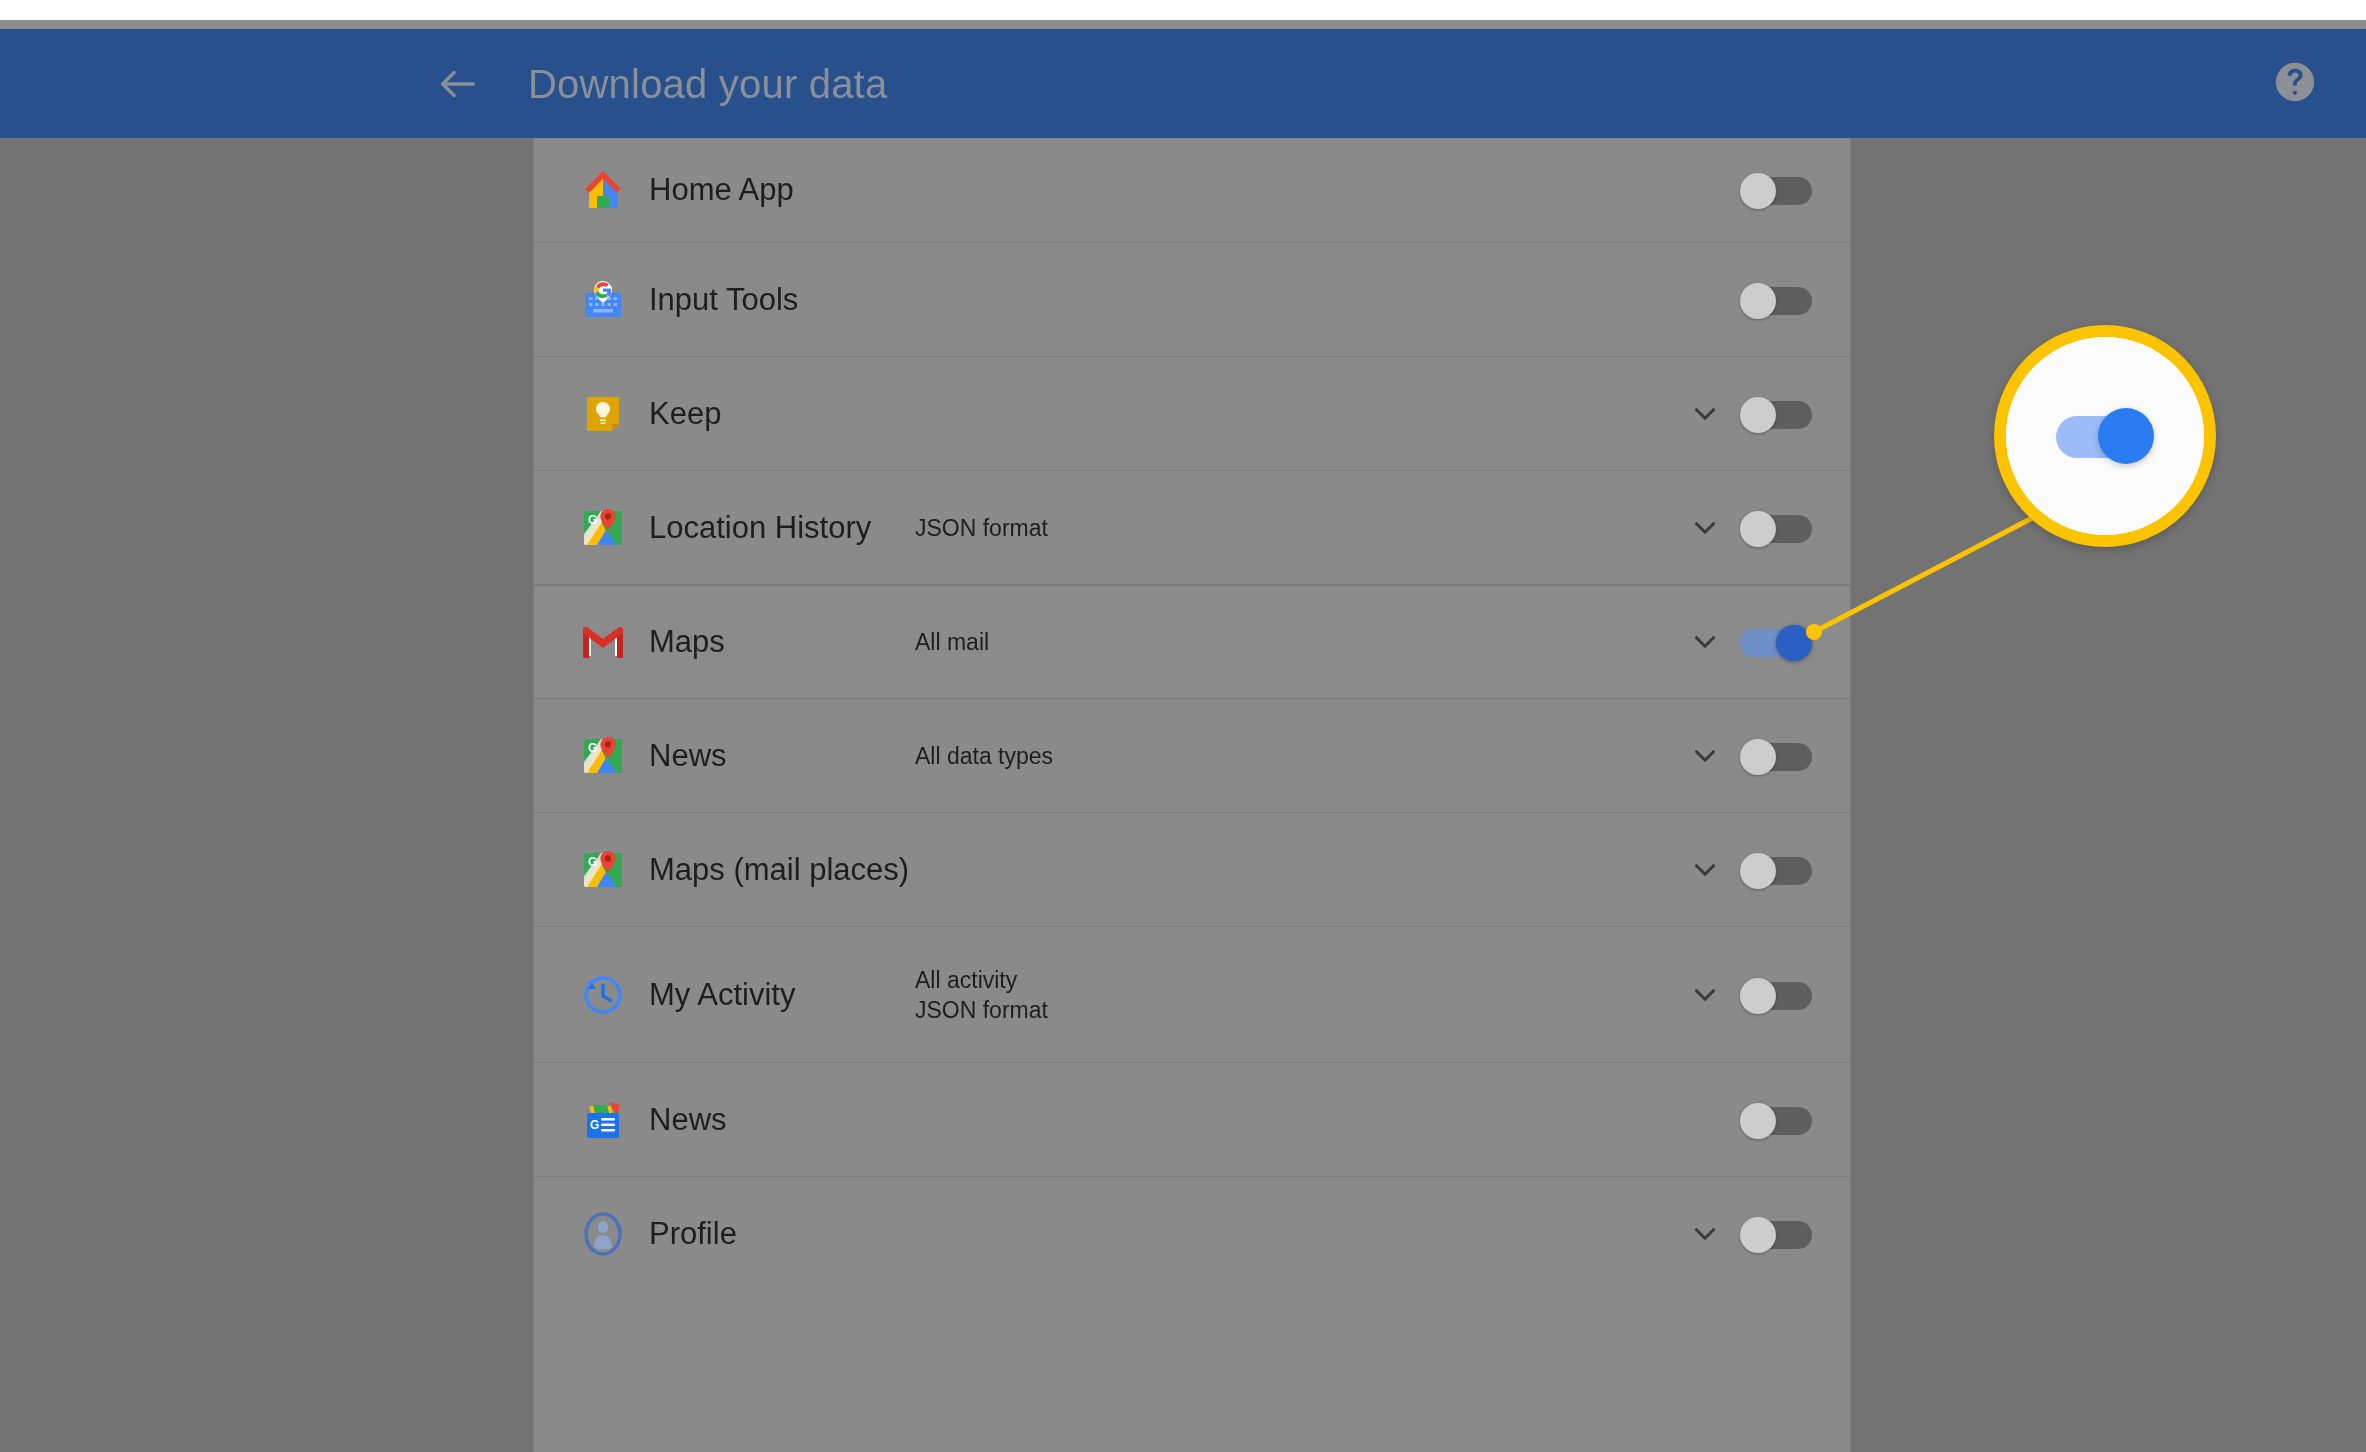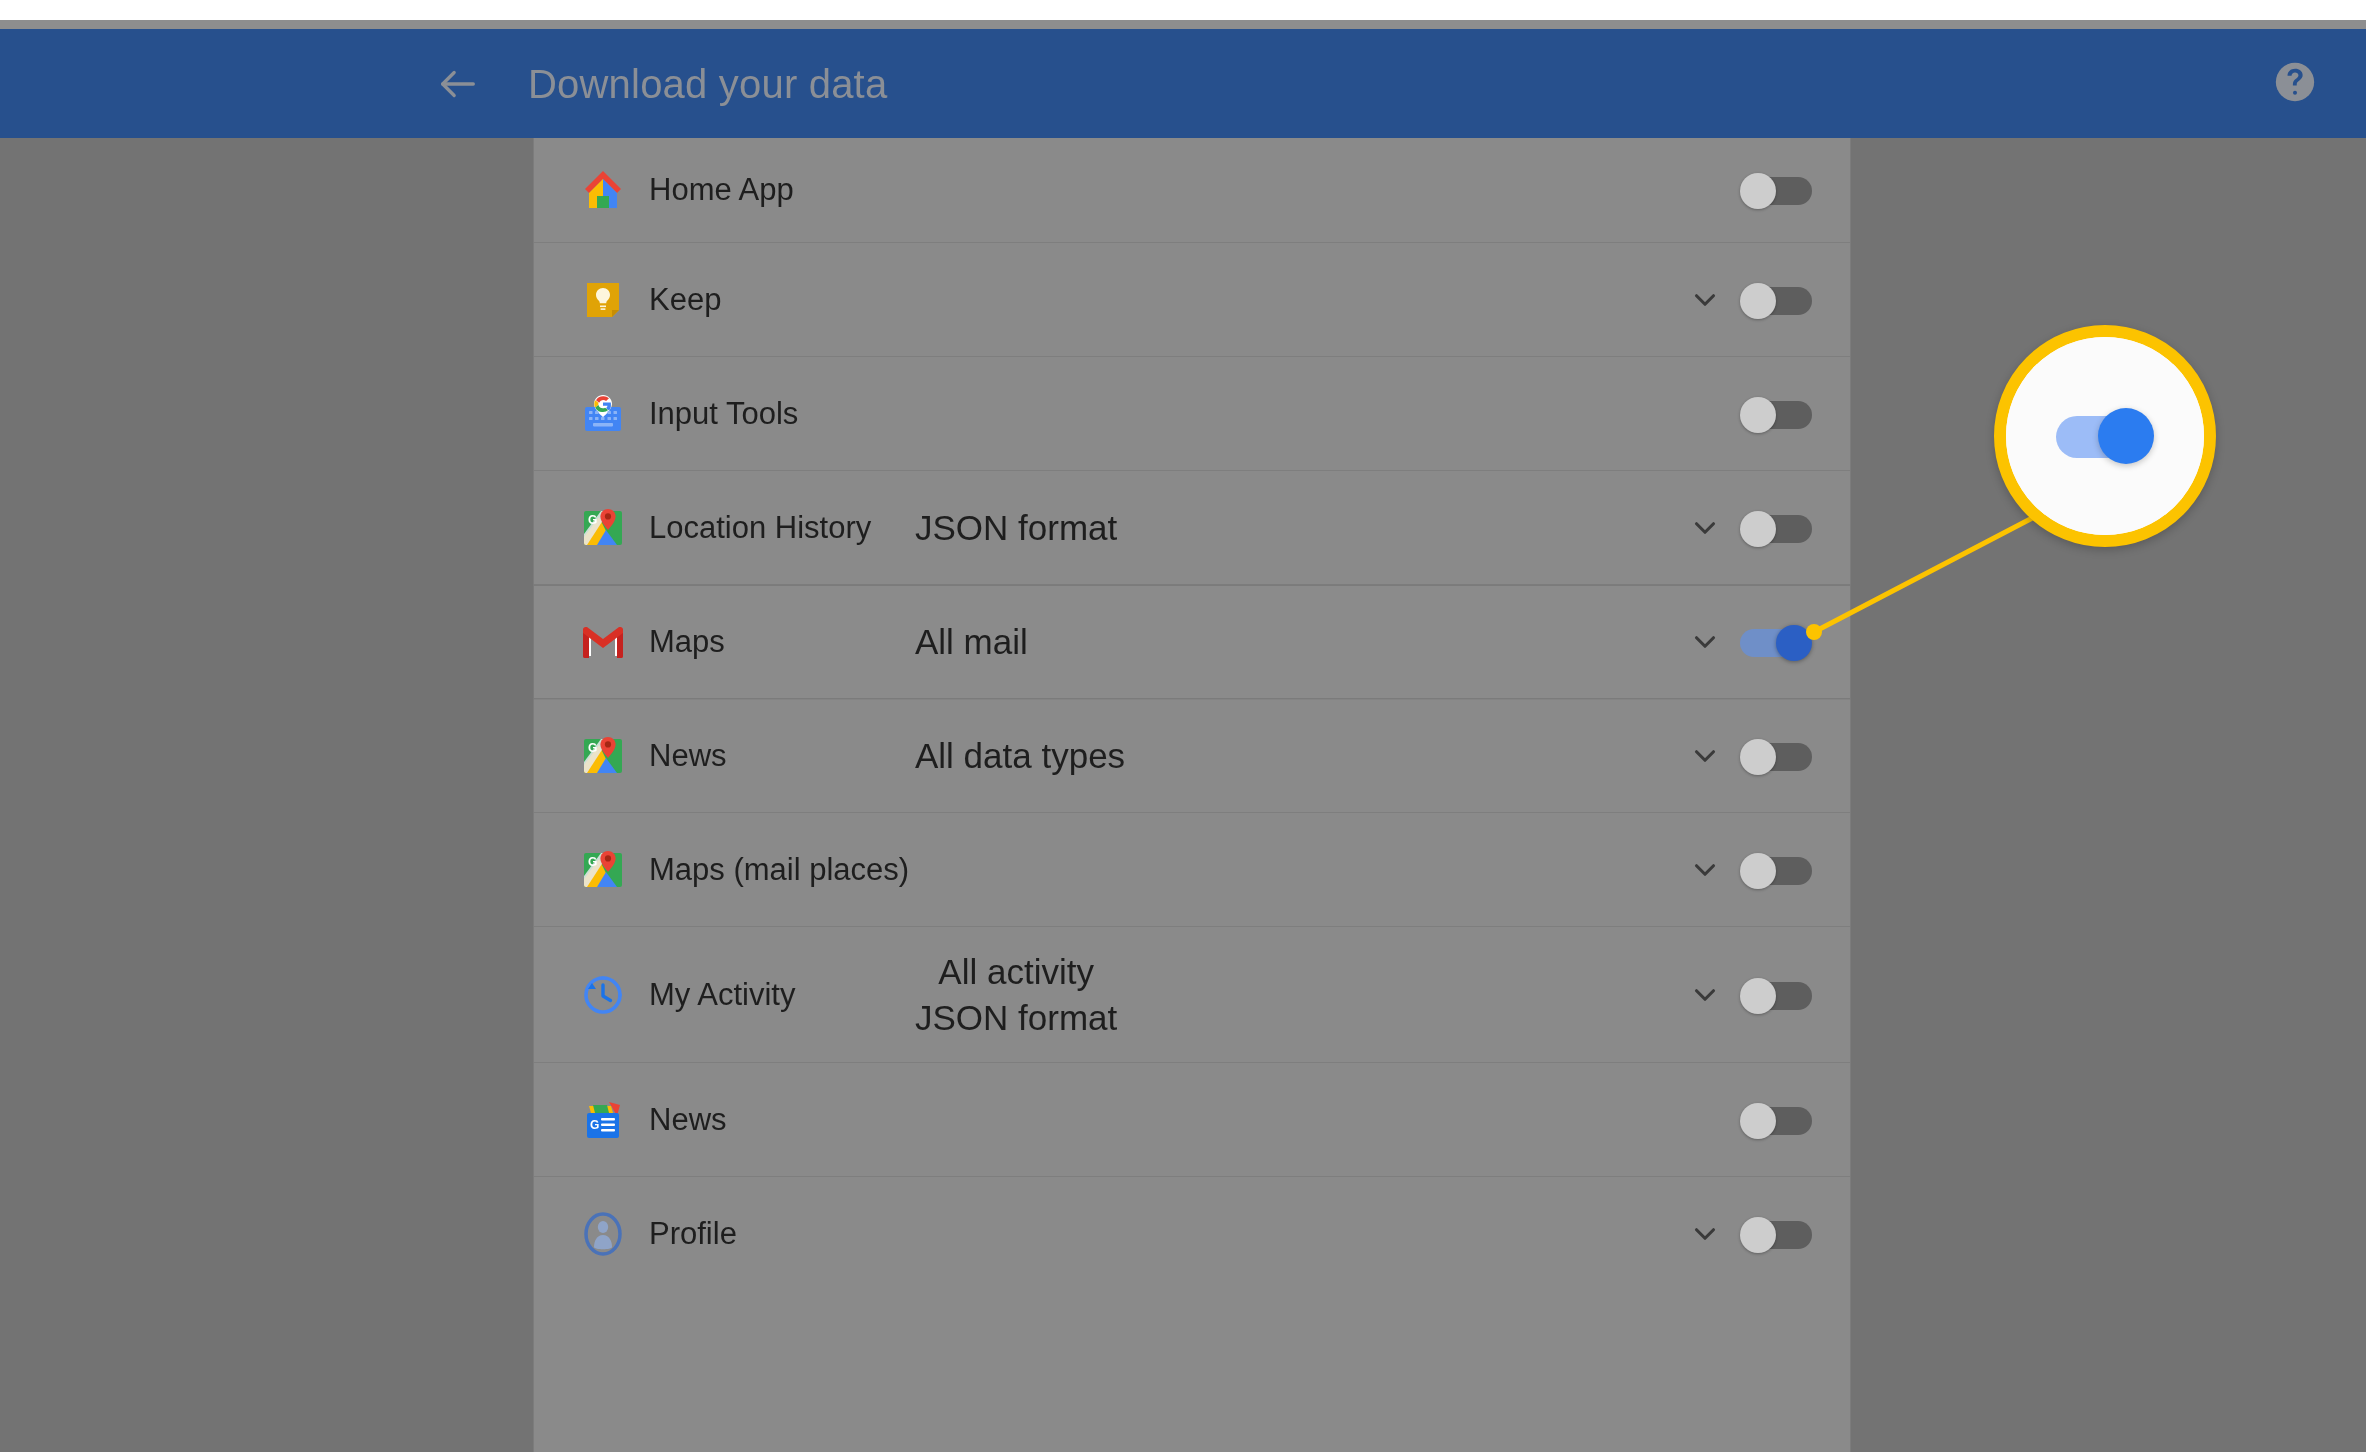--- a/index.html
+++ b/index.html
@@ -133,25 +133,24 @@
     color: #1e1e1e;
     white-space: nowrap;
     flex: 0 0 auto;
   }
 
   .row-desc {
     position: absolute;
     left: 381px;
     top: 50%;
     transform: translateY(-50%);
-    font-size: 35px;
+    font-size: 23px;
     color: #1e1e1e;
     line-height: 1.32;
     white-space: pre-line;
-    text-align: center;
   }
 
   .chev {
     position: absolute;
     right: 128px;
     top: 50%;
     transform: translateY(-50%);
     width: 34px;
     height: 34px;
     cursor: pointer;
@@ -309,42 +308,20 @@
       <div class="row first">
         <span class="row-icon">
           <svg viewBox="0 0 48 48">
             <path d="M24 5 L6 23 L10 27 L24 13 L38 27 L42 23 Z" fill="#ea4335"></path>
             <path d="M24 13 L38 27 L38 42 L30 42 L30 30 L24 30 Z" fill="#4285f4"></path>
             <path d="M24 13 L10 27 L10 42 L18 42 L18 30 L24 30 Z" fill="#fbbc04"></path>
             <path d="M18 30 L30 30 L30 42 L18 42 Z" fill="#34a853"></path>
           </svg>
         </span>
         <span class="row-label">Home App</span>
-        <span class="toggle">
-          <span class="track"></span>
-          <span class="knob"></span>
-        </span>
-      </div>
-
-      <div class="row">
-        <span class="row-icon">
-          <svg viewBox="0 0 48 48">
-            <path d="M8 7h32v27l-7 7H8z" fill="#e0a306"></path>
-            <path d="M40 34l-7 7v-7z" fill="#c68d05"></path>
-            <path d="M24 12c-4 0-7 3-7 7 0 2.6 1.4 4.3 2.6 5.5.7.7 1.1 1.2 1.1 2v.7h6.6v-.7c0-.8.4-1.3 1.1-2C29.6 23.3 31 21.6 31 19c0-4-3-7-7-7z" fill="#fdf6dd"></path>
-            <rect x="21" y="29.5" width="6" height="1.6" fill="#fdf6dd"></rect>
-            <rect x="21.6" y="32.3" width="4.8" height="1.6" fill="#fdf6dd"></rect>
-          </svg>
-        </span>
-        <span class="row-label">Keep</span>
-        <span class="chev">
-          <svg width="34" height="34" viewBox="0 0 24 24" fill="none" stroke="#3a3a3a" stroke-width="2.2" stroke-linecap="round" stroke-linejoin="round">
-            <path d="M6 9l6 6 6-6"></path>
-          </svg>
-        </span>
         <span class="toggle">
           <span class="track"></span>
           <span class="knob"></span>
         </span>
       </div>
 
       <div class="row">
         <span class="row-icon">
           <svg viewBox="0 0 48 48">
             <rect x="6" y="17" width="36" height="24" rx="2" fill="#4285f4"></rect>
@@ -370,20 +347,42 @@
         <span class="row-label">Input Tools</span>
         <span class="toggle">
           <span class="track"></span>
           <span class="knob"></span>
         </span>
       </div>
 
       <div class="row">
         <span class="row-icon">
           <svg viewBox="0 0 48 48">
+            <path d="M8 7h32v27l-7 7H8z" fill="#e0a306"></path>
+            <path d="M40 34l-7 7v-7z" fill="#c68d05"></path>
+            <path d="M24 12c-4 0-7 3-7 7 0 2.6 1.4 4.3 2.6 5.5.7.7 1.1 1.2 1.1 2v.7h6.6v-.7c0-.8.4-1.3 1.1-2C29.6 23.3 31 21.6 31 19c0-4-3-7-7-7z" fill="#fdf6dd"></path>
+            <rect x="21" y="29.5" width="6" height="1.6" fill="#fdf6dd"></rect>
+            <rect x="21.6" y="32.3" width="4.8" height="1.6" fill="#fdf6dd"></rect>
+          </svg>
+        </span>
+        <span class="row-label">Keep</span>
+        <span class="chev">
+          <svg width="34" height="34" viewBox="0 0 24 24" fill="none" stroke="#3a3a3a" stroke-width="2.2" stroke-linecap="round" stroke-linejoin="round">
+            <path d="M6 9l6 6 6-6"></path>
+          </svg>
+        </span>
+        <span class="toggle">
+          <span class="track"></span>
+          <span class="knob"></span>
+        </span>
+      </div>
+
+      <div class="row">
+        <span class="row-icon">
+          <svg viewBox="0 0 48 48">
             <rect x="5" y="7" width="38" height="34" rx="2" fill="#34a853"></rect>
             <path d="M5 33 L20 13 L34 41 H7a2 2 0 01-2-2z" fill="#fbbc04"></path>
             <path d="M18 41 L27 26 L38 41z" fill="#4285f4"></path>
             <path d="M5 30 L22 7h8L8 41H7a2 2 0 01-2-2z" fill="#e8eaed" opacity=".85"></path>
             <text x="9" y="20" font-family="Liberation Sans, sans-serif" font-size="12" font-weight="bold" fill="#ffffff">G</text>
             <path d="M29 5c-4.2 0-7.6 3.4-7.6 7.6 0 5.5 7.6 13.4 7.6 13.4s7.6-7.9 7.6-13.4C36.6 8.4 33.2 5 29 5z" fill="#ea4335"></path>
             <circle cx="29" cy="12.4" r="3.1" fill="#a52714"></circle>
           </svg>
         </span>
         <span class="row-label">Location History</span>

